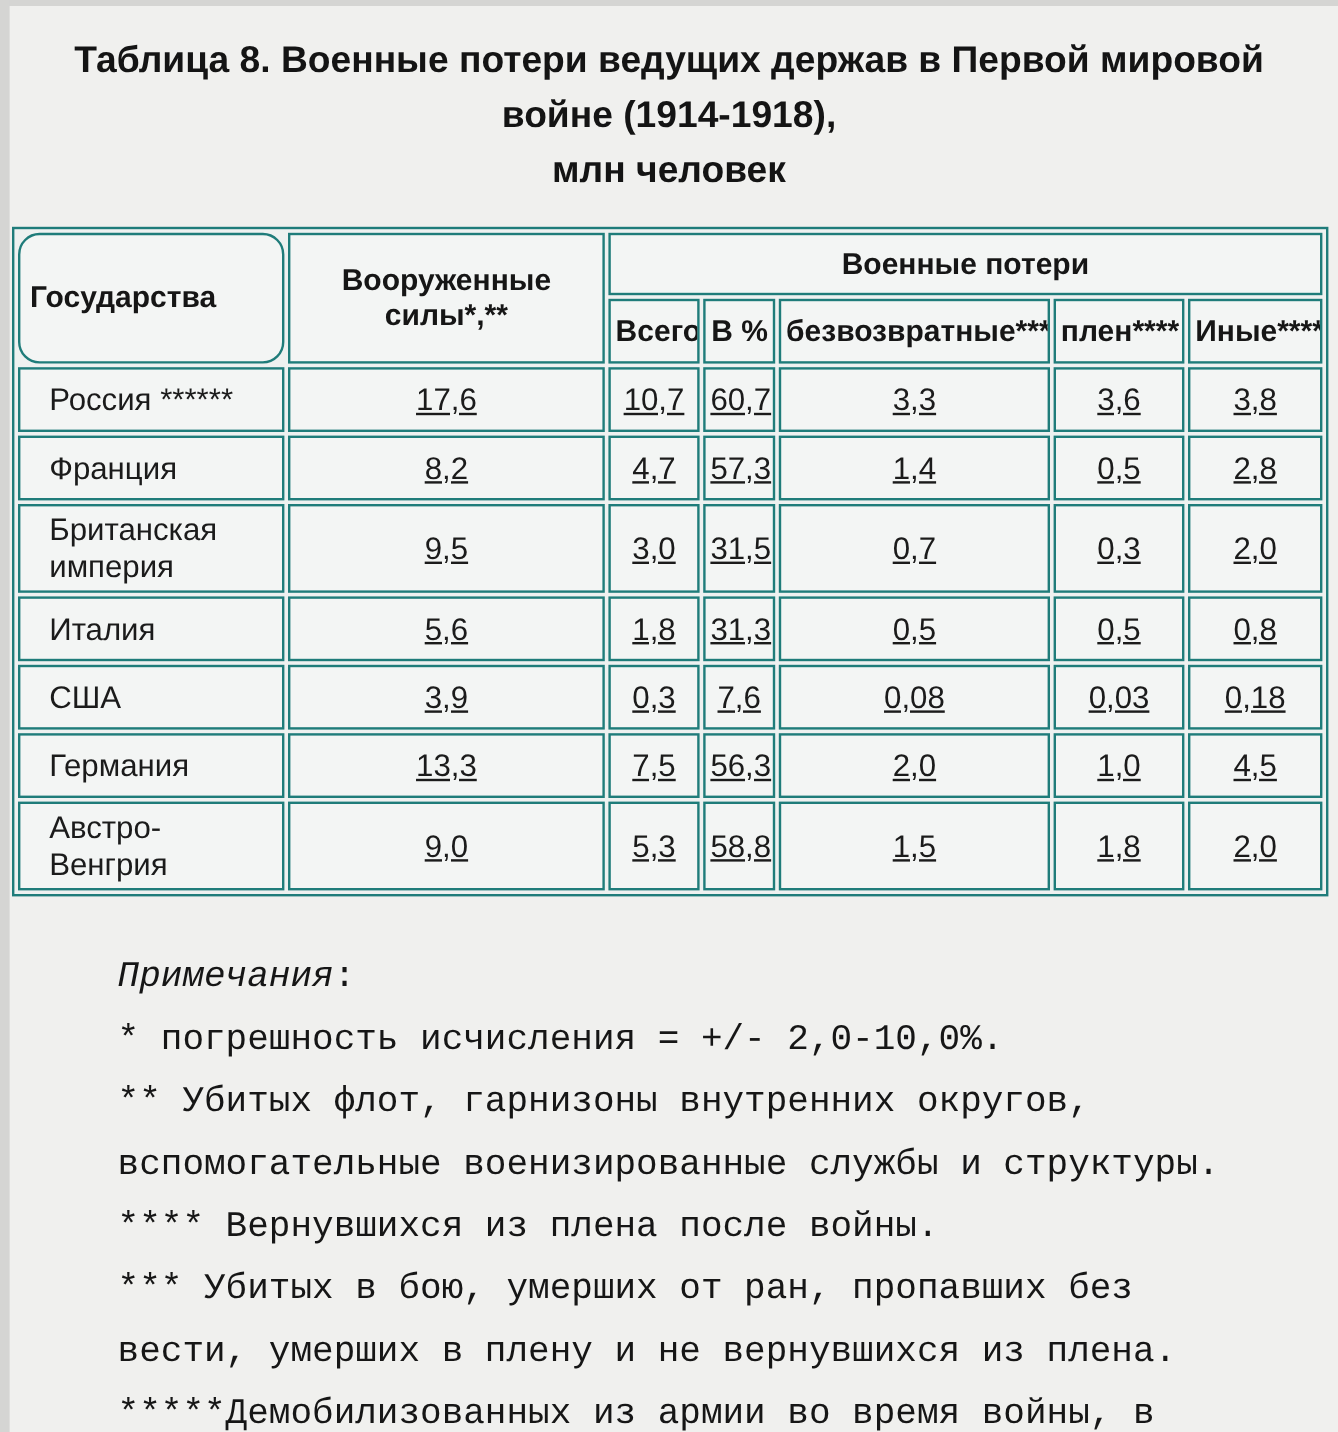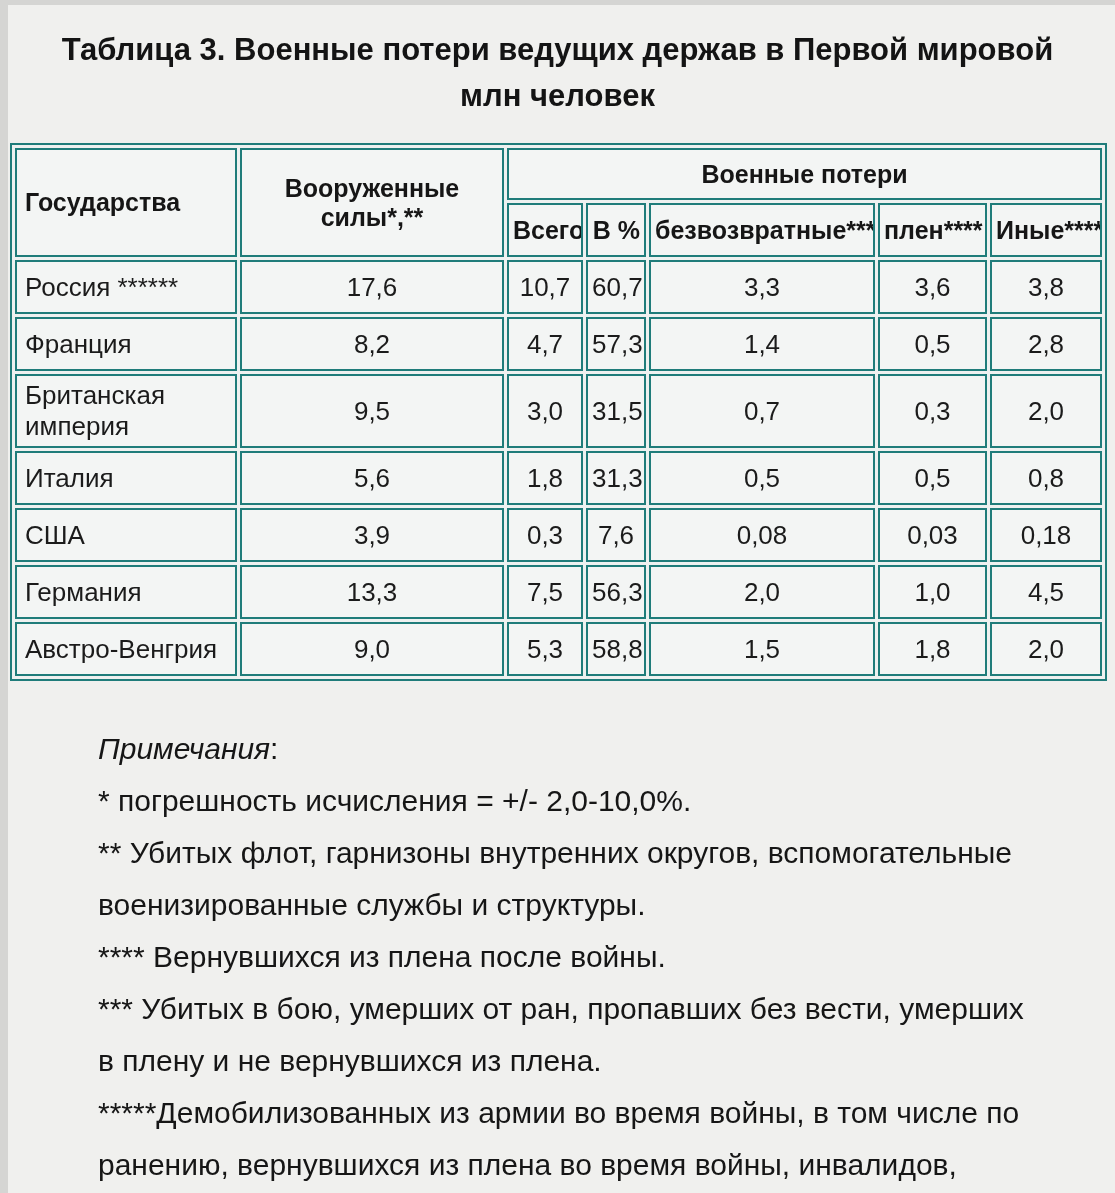--- a/index.html
+++ b/index.html
@@ -48,48 +48,49 @@
     vertical-align:middle;
     overflow:hidden;
   }
   th{
     font-weight:bold;
     font-size:25px;
     text-align:center;
     padding:4px 4px;
     color:#161616;
   }
-  th.hdr-states{text-align:left;padding-left:8px;}
+  th.hdr-states{text-align:left;padding-left:8px;border-radius:18px;}
   th.hdr-group{height:40px;margin-top:20px;}
   th.hdr-sub{height:42px;white-space:nowrap;text-align:right;}
   td{
     font-size:26px;
     font-weight:normal;
     padding:4px 4px;
     height:42px;
   }
-  td.state{text-align:left;padding-left:8px;}
-  td.num{text-align:center;}
+  td.state{text-align:left;padding-left:24px;}
+  td.num{text-align:center;text-decoration:underline;}
   .notes{
     margin:42px 90px 0 88px;
     width:935px;
     font-size:30px;
     line-height:52px;
     color:#161616;
   }
-  .notes p{margin:0;}
+  .notes p{margin:0;font-family:Liberation Mono, monospace;}
   .italic{font-style:italic;}
 </style>
 </head>
 <body>
 
 <div class="frame">
 
   <div class="title">
-    <div>Таблица 3. Военные потери ведущих держав в Первой мировой</div>
+    <div>Таблица 8. Военные потери ведущих держав в Первой мировой</div>
+    <div>войне (1914-1918),</div>
     <div>млн человек</div>
   </div>
 
   <table class="losses">
     <colgroup>
       <col style="width:222px">
       <col style="width:264px">
       <col style="width:76px">
       <col style="width:60px">
       <col style="width:226px">

